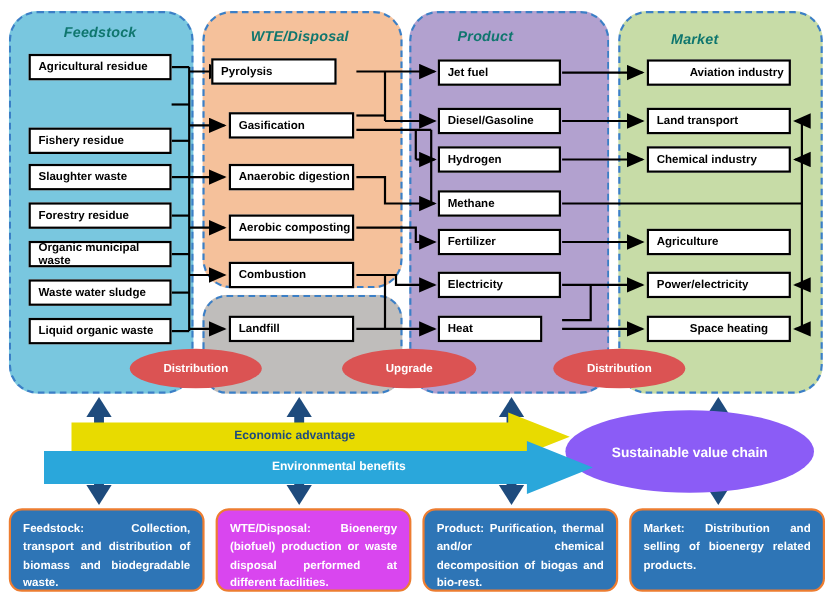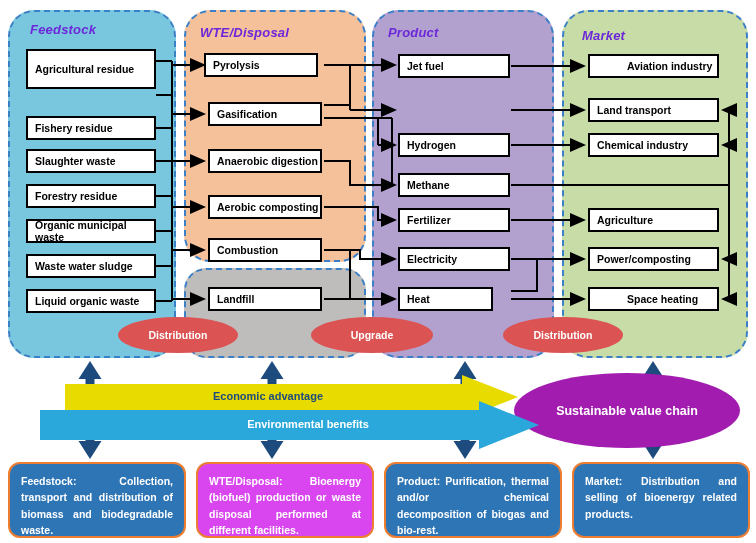--- a/index.html
+++ b/index.html
@@ -1,20 +1,20 @@
 <!DOCTYPE html>
 <html><head>
 <meta charset="utf-8">
 <style>
   html,body{margin:0;padding:0;background:#fff;}
   #canvas{position:relative;width:756px;height:543px;background:#fff;
           font-family:"Liberation Sans",sans-serif;overflow:hidden;}
   .region{position:absolute;border:2.5px dashed #3B7FC6;border-radius:26px;box-sizing:border-box;}
-  .col-title{position:absolute;z-index:2;color:#6d28d9;font-weight:bold;font-style:italic;
-             font-size:13px;letter-spacing:.2px;}
+  .col-title{position:absolute;z-index:2;color:#0f766e;font-weight:bold;font-style:italic;
+             font-size:13px;letter-spacing:.2px;margin-left:28px;}
   svg.layer{position:absolute;left:0;top:0;z-index:1;}
   svg#banners{z-index:3;}
   .wbox{position:absolute;z-index:2;background:#fff;border:2.5px solid #000;box-sizing:border-box;
         display:flex;align-items:center;padding-left:7px;font-weight:bold;font-size:10.5px;color:#000;}
   .ellipse{position:absolute;z-index:4;border-radius:50%;display:flex;align-items:center;
            justify-content:center;color:#fff;font-weight:bold;font-size:10.5px;}
   #value-chain{position:absolute;z-index:2;border-radius:50%;display:flex;align-items:center;
                justify-content:center;color:#fff;font-weight:bold;font-size:12.5px;}
   .banner-label{position:absolute;z-index:4;font-weight:bold;font-size:11px;text-align:center;}
   .footer{position:absolute;z-index:2;box-sizing:border-box;border:2.5px solid;border-radius:12px;
@@ -99,58 +99,59 @@
         <polygon points="453.5,379 465,361 476.5,379" fill="#1E4B7D"></polygon>
         <polygon points="453.5,441 465,459 476.5,441" fill="#1E4B7D"></polygon>
       </g>
       <g>
         <rect x="648.5" y="374" width="9" height="72" fill="#1E4B7D"></rect>
         <polygon points="641.5,379 653,361 664.5,379" fill="#1E4B7D"></polygon>
         <polygon points="641.5,441 653,459 664.5,441" fill="#1E4B7D"></polygon>
       </g>
     </svg>
 
-  <div id="value-chain" style="left: 514px; top: 373px; width: 226px; height: 75px; background: #a21caf;">
+  <div id="value-chain" style="left: 514px; top: 373px; width: 226px; height: 75px; background: #8b5cf6;">
     <span>Sustainable value chain</span>
   </div>
 
   <svg class="layer" id="banners" width="756" height="543">
     <polygon id="poly-economic" points="65,384 462,384 462,375 518,397 462,419 462,410 65,410" fill="#E8DB00"></polygon>
     <polygon id="poly-environmental" points="40,410 479,410 479,401 539,425 479,449 479,440 40,440" fill="#2AA7DB"></polygon>
   </svg>
   <div class="banner-label" id="lbl-economic" style="left: 148px; top: 390px; width: 240px; color: rgb(30, 75, 125);">Economic advantage</div>
   <div class="banner-label" id="lbl-environmental" style="left:188px;top:418px;width:240px;color:#fff;">Environmental benefits</div>
 
   <div class="ellipse" style="left: 118px; top: 317px; width: 120px; height: 36px; background: rgb(219, 83, 83);">Distribution</div>
   <div class="ellipse" style="left: 311px; top: 317px; width: 122px; height: 36px; background: rgb(219, 83, 83);">Upgrade</div>
   <div class="ellipse" style="left: 503px; top: 317px; width: 120px; height: 36px; background: rgb(219, 83, 83);">Distribution</div>
 
   <div class="footer" style="left: 8px; background: rgb(46, 117, 182); border-color: rgb(237, 125, 49);">Feedstock: Collection, transport and distribution of biomass and biodegradable waste.</div>
   <div class="footer" style="left: 196px; background: #d946ef; border-color: rgb(237, 125, 49);">WTE/Disposal: Bioenergy (biofuel) production or waste disposal performed at different facilities.</div>
   <div class="footer" style="left: 384px; background: rgb(46, 117, 182); border-color: rgb(237, 125, 49);">Product: Purification, thermal and/or chemical decomposition of biogas and bio-rest.</div>
   <div class="footer" style="left: 572px; background: rgb(46, 117, 182); border-color: rgb(237, 125, 49);">Market: Distribution and selling of bioenergy related products.</div>
 
-<div class="wbox" style="left: 26px; top: 49px; width: 130px; height: 40px;">Agricultural residue</div>
+<div class="wbox" style="left: 26px; top: 49px; width: 130px; height: 24px;">Agricultural residue</div>
     <div class="wbox" style="left: 26px; top: 116px; width: 130px; height: 24px;">Fishery residue</div>
     <div class="wbox" style="left: 26px; top: 149px; width: 130px; height: 24px;">Slaughter waste</div>
     <div class="wbox" style="left: 26px; top: 184px; width: 130px; height: 24px;">Forestry residue</div>
     <div class="wbox" style="left: 26px; top: 219px; width: 130px; height: 24px;">Organic municipal waste</div>
     <div class="wbox" style="left: 26px; top: 254px; width: 130px; height: 24px;">Waste water sludge</div>
     <div class="wbox" style="left: 26px; top: 289px; width: 130px; height: 24px;">Liquid organic waste</div>
-    <div class="wbox" style="left: 204px; top: 53px; width: 114px; height: 24px;">Pyrolysis</div>
+    <div class="wbox" style="left: 192px; top: 53px; width: 114px; height: 24px;">Pyrolysis</div>
     <div class="wbox" style="left: 208px; top: 102px; width: 114px; height: 24px;">Gasification</div>
     <div class="wbox" style="left: 208px; top: 149px; width: 114px; height: 24px;">Anaerobic digestion</div>
     <div class="wbox" style="left: 208px; top: 195px; width: 114px; height: 24px;">Aerobic composting</div>
     <div class="wbox" style="left: 208px; top: 238px; width: 114px; height: 24px;">Combustion</div>
     <div class="wbox" style="left: 208px; top: 287px; width: 114px; height: 24px;">Landfill</div>
     <div class="wbox" style="left: 398px; top: 54px; width: 112px; height: 24px;">Jet fuel</div>
+    <div class="wbox" style="left: 398px; top: 98px; width: 112px; height: 24px;">Diesel/Gasoline</div>
     <div class="wbox" style="left: 398px; top: 133px; width: 112px; height: 24px;">Hydrogen</div>
     <div class="wbox" style="left: 398px; top: 173px; width: 112px; height: 24px;">Methane</div>
     <div class="wbox" style="left: 398px; top: 208px; width: 112px; height: 24px;">Fertilizer</div>
     <div class="wbox" style="left: 398px; top: 247px; width: 112px; height: 24px;">Electricity</div>
     <div class="wbox" style="left: 398px; top: 287px; width: 95px; height: 24px;">Heat</div>
     <div class="wbox" style="left: 588px; top: 54px; width: 131px; height: 24px; padding-left: 37px;">Aviation industry</div>
     <div class="wbox" style="left: 588px; top: 98px; width: 131px; height: 24px;">Land transport</div>
     <div class="wbox" style="left: 588px; top: 133px; width: 131px; height: 24px;">Chemical industry</div>
     <div class="wbox" style="left: 588px; top: 208px; width: 131px; height: 24px;">Agriculture</div>
-    <div class="wbox" style="left: 588px; top: 247px; width: 131px; height: 24px;">Power/composting</div>
+    <div class="wbox" style="left: 588px; top: 247px; width: 131px; height: 24px;">Power/electricity</div>
     <div class="wbox" style="left: 588px; top: 287px; width: 131px; height: 24px; padding-left: 37px;">Space heating</div>
   </div>
 
 </body></html>

